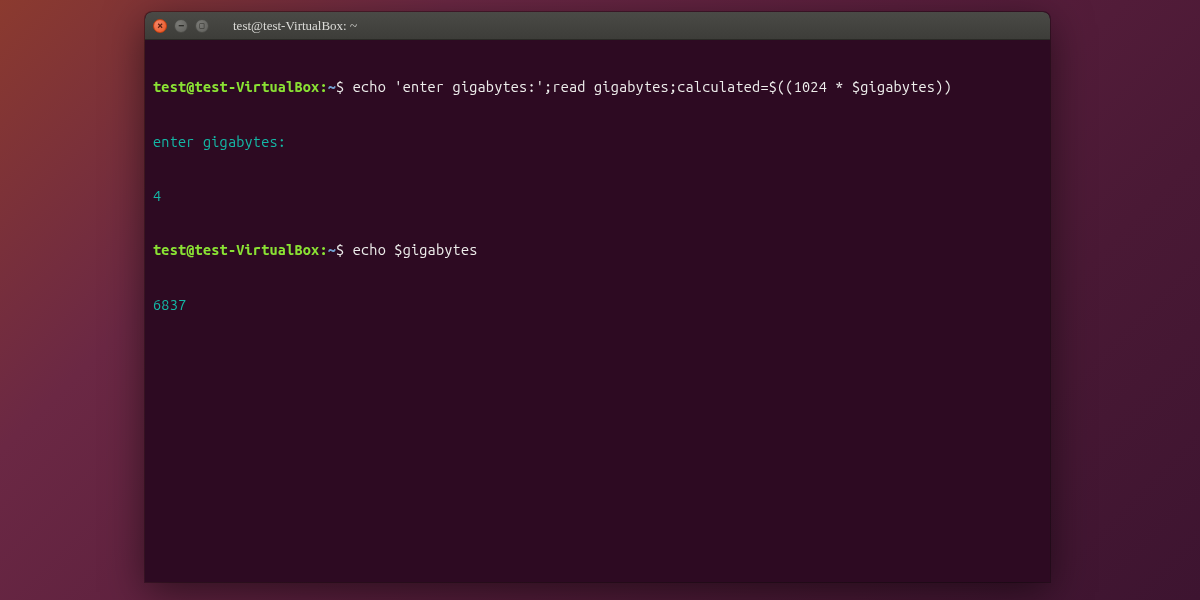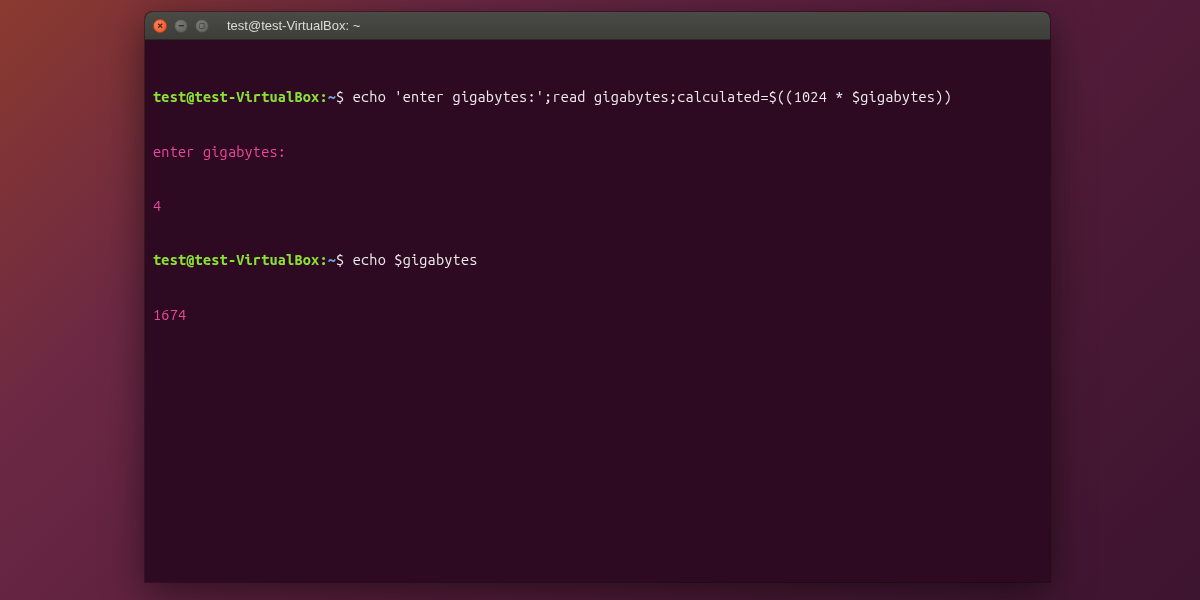--- a/index.html
+++ b/index.html
@@ -90,27 +90,27 @@
       content: "□";
       color: #2a2a26;
       font-size: 8px;
       font-weight: bold;
       line-height: 1;
     }
     
     .window-title {
       color: #dcdcd8;
       font-size: 13px;
-      font-family: Liberation Sans, sans-serif;
-      margin-left: 18px;
+      font-family: Liberation Serif, serif;
+      margin-left: 24px;
       font-weight: 500;
     }
     
     .terminal-content {
-      padding: 12px 8px;
+      padding: 2px 8px;
       font-size: 14.5px;
       line-height: 1.25;
       color: #eeeeec;
       font-family: "Ubuntu Mono", "DejaVu Sans Mono", monospace;
       white-space: pre;
       letter-spacing: 0.2px;
     }
     
     .prompt-user {
       color: #8ae234;
@@ -124,21 +124,21 @@
     
     .prompt-dollar {
       color: #eeeeec;
     }
     
     .command-text {
       color: #eeeeec;
     }
     
     .output-text {
-      color: #ec4899;
+      color: #14b8a6;
     }
     
     .cursor {
       display: inline-block;
       width: 8px;
       height: 15px;
       background: #eeeeec;
       vertical-align: text-bottom;
       margin-bottom: 1px;
     }
@@ -158,15 +158,15 @@
       <div class="window-btn btn-maximize"></div>
     </div>
     <div class="window-title">test@test-VirtualBox: ~</div>
   </div>
 
   <div class="terminal-content">
     <span class="terminal-line"><span class="prompt-user">test@test-VirtualBox</span><span class="prompt-user">:</span><span class="prompt-path">~</span><span class="prompt-dollar">$</span><span class="command-text"> </span><span class="command-text">echo 'enter gigabytes:';read gigabytes;calculated=$((1024 * $gigabytes))</span></span>
     <span class="terminal-line output-text">enter gigabytes:</span>
     <span class="terminal-line output-text">4</span>
     <span class="terminal-line"><span class="prompt-user">test@test-VirtualBox</span><span class="prompt-user">:</span><span class="prompt-path">~</span><span class="prompt-dollar">$</span><span class="command-text"> </span><span class="command-text">echo $gigabytes</span></span>
-    <span class="terminal-line output-text">1674</span>
+    <span class="terminal-line output-text">6837</span>
   </div>
 </div>
 
 </body></html>

